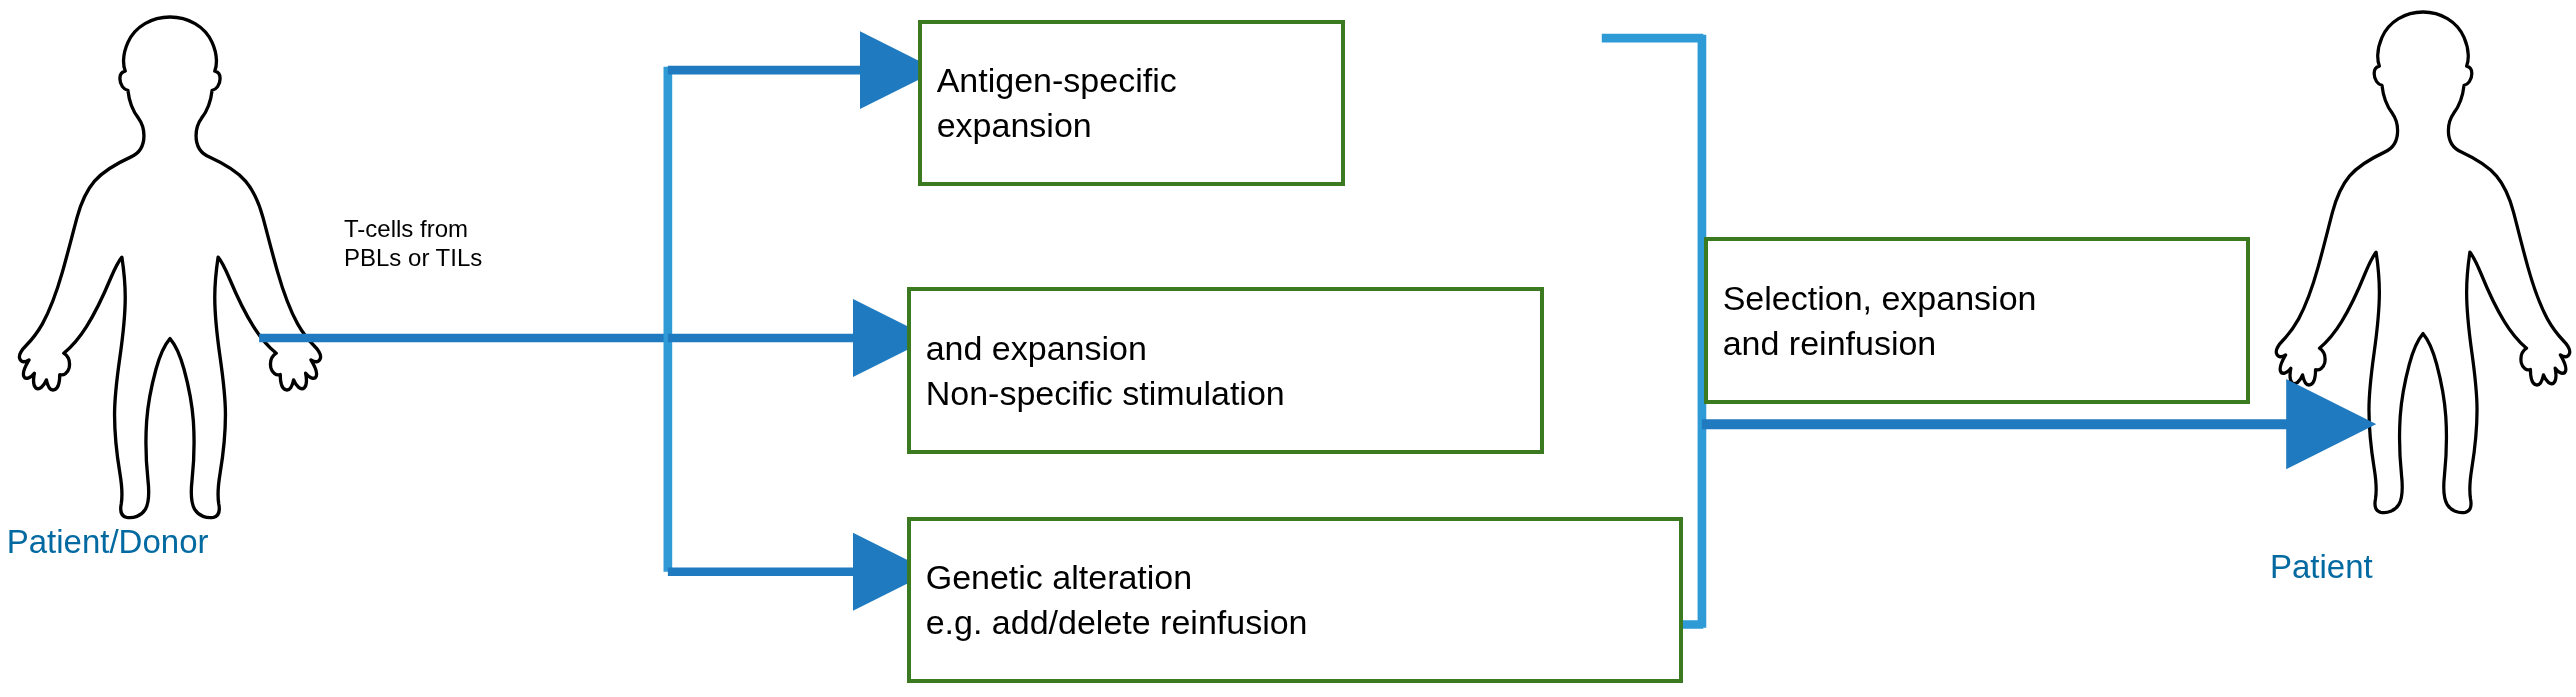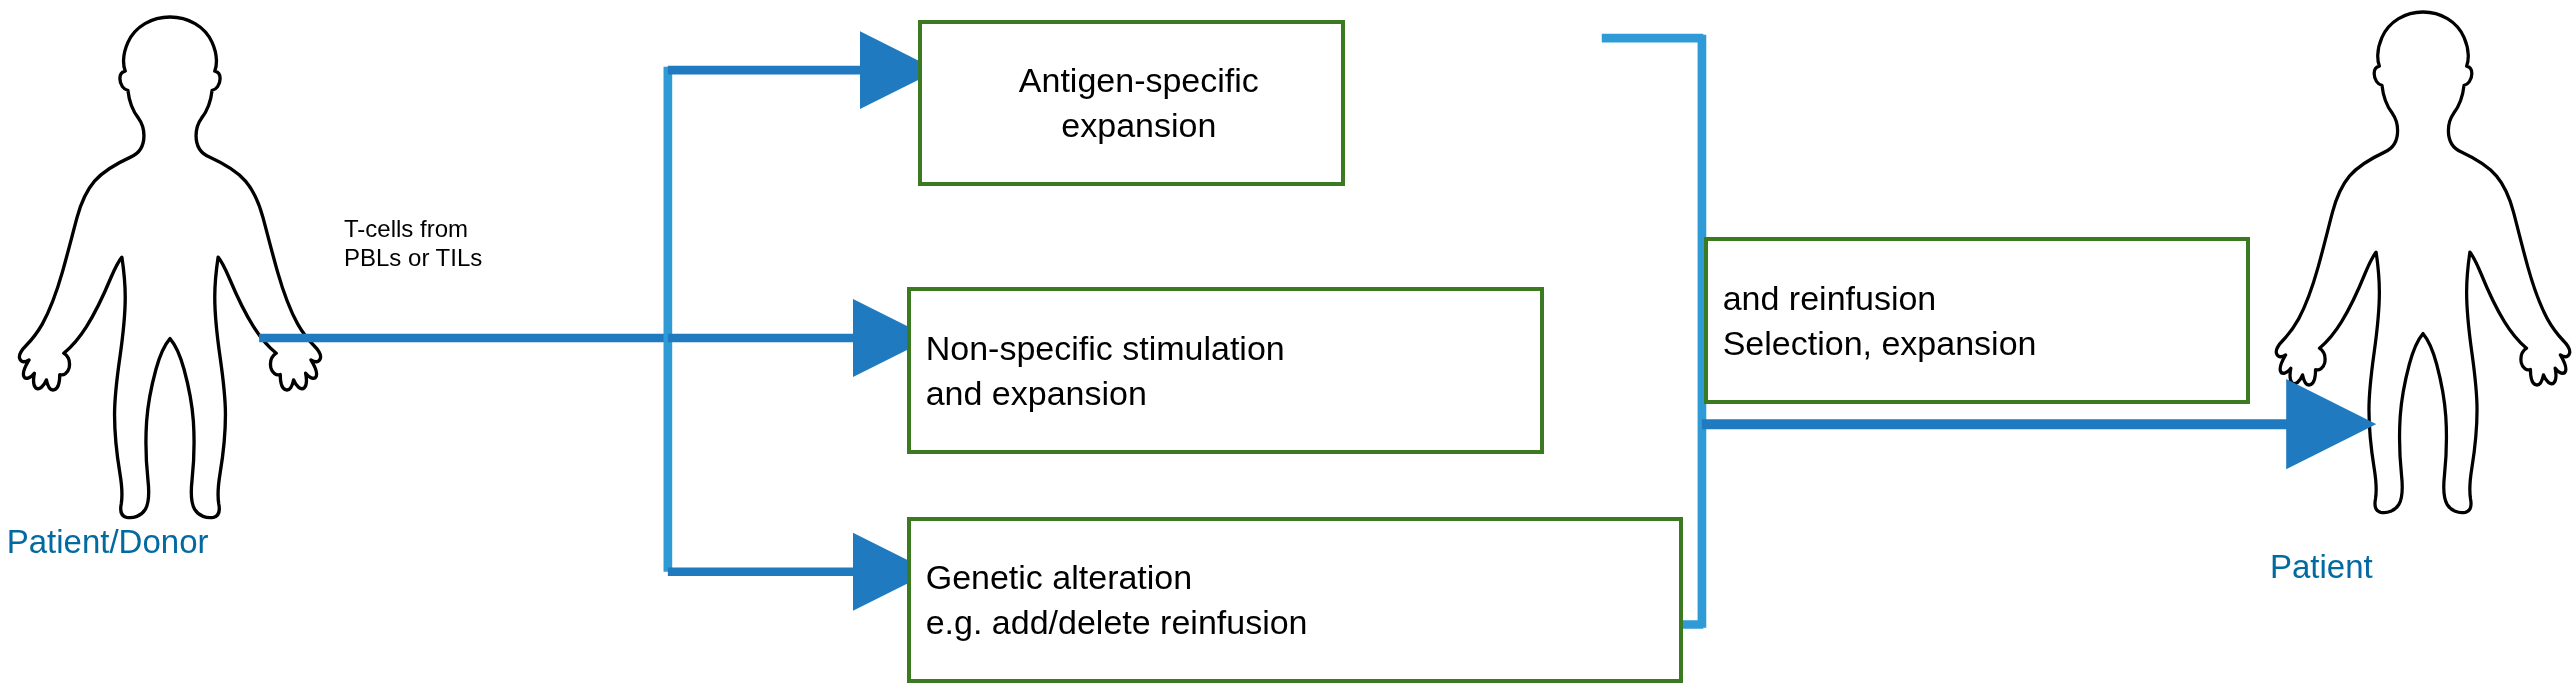--- a/index.html
+++ b/index.html
@@ -167,28 +167,28 @@
       <line x1="1000" y1="100" x2="1000" y2="856" stroke="#2E9BD6" stroke-width="13"></line>
 
       <line x1="1000" y1="105" x2="1300" y2="105" stroke="#1F7AC0" stroke-width="13" marker-end="url(#arrowblue)"></line>
 
       <line x1="1000" y1="506" x2="1290" y2="506" stroke="#1F7AC0" stroke-width="13" marker-end="url(#arrowblue)"></line>
 
       <line x1="1000" y1="856" x2="1290" y2="856" stroke="#1F7AC0" stroke-width="13" marker-end="url(#arrowblue)"></line>
     </svg>
   </div>
 
-  <div class="proc-box" style="left:918px; top:20px; width:427px; height:166px;align-items:center;">
+  <div class="proc-box" style="left:918px; top:20px; width:427px; height:166px;">
     <div class="line">Antigen-specific</div>
     <div class="line">expansion</div>
   </div>
 
   <div class="proc-box" style="left:907px; top:287px; width:637px; height:167px;">
+    <div class="line">and expansion</div>
     <div class="line">Non-specific stimulation</div>
-    <div class="line">and expansion</div>
   </div>
 
   <div class="proc-box" style="left:907px; top:517px; width:776px; height:166px;">
     <div class="line">Genetic alteration</div>
     <div class="line">e.g. add/delete reinfusion</div>
   </div>
 
   <div class="connector" style="left:1535px; top:0px; width:1041px; height:698px;">
     <svg viewBox="0 0 1559 1045" preserveAspectRatio="none" aria-hidden="true">
       <defs>
@@ -201,22 +201,22 @@
 
       <line x1="100" y1="935" x2="252" y2="935" stroke="#2E9BD6" stroke-width="13"></line>
 
       <line x1="250" y1="52" x2="250" y2="940" stroke="#2E9BD6" stroke-width="13"></line>
 
       <line x1="250" y1="635" x2="1140" y2="635" stroke="#1F7AC0" stroke-width="15" marker-end="url(#arrowblue2)"></line>
     </svg>
   </div>
 
   <div class="proc-box" style="left:1704px; top:237px; width:546px; height:167px;">
+    <div class="line">Selection, expansion</div>
     <div class="line">and reinfusion</div>
-    <div class="line">Selection, expansion</div>
   </div>
 
   <div class="figure" style="left:2270px; top:0px; width:306px; height:527px;">
     <svg viewBox="0 0 470 790" preserveAspectRatio="none" aria-hidden="true">
       <path d="M235 18
                C 208 18, 183 32, 172 56
                C 163 76, 165 92, 168 99
                C 163 100, 160 103, 160 110
                C 160 120, 166 127, 172 128
                C 174 146, 180 160, 188 170

